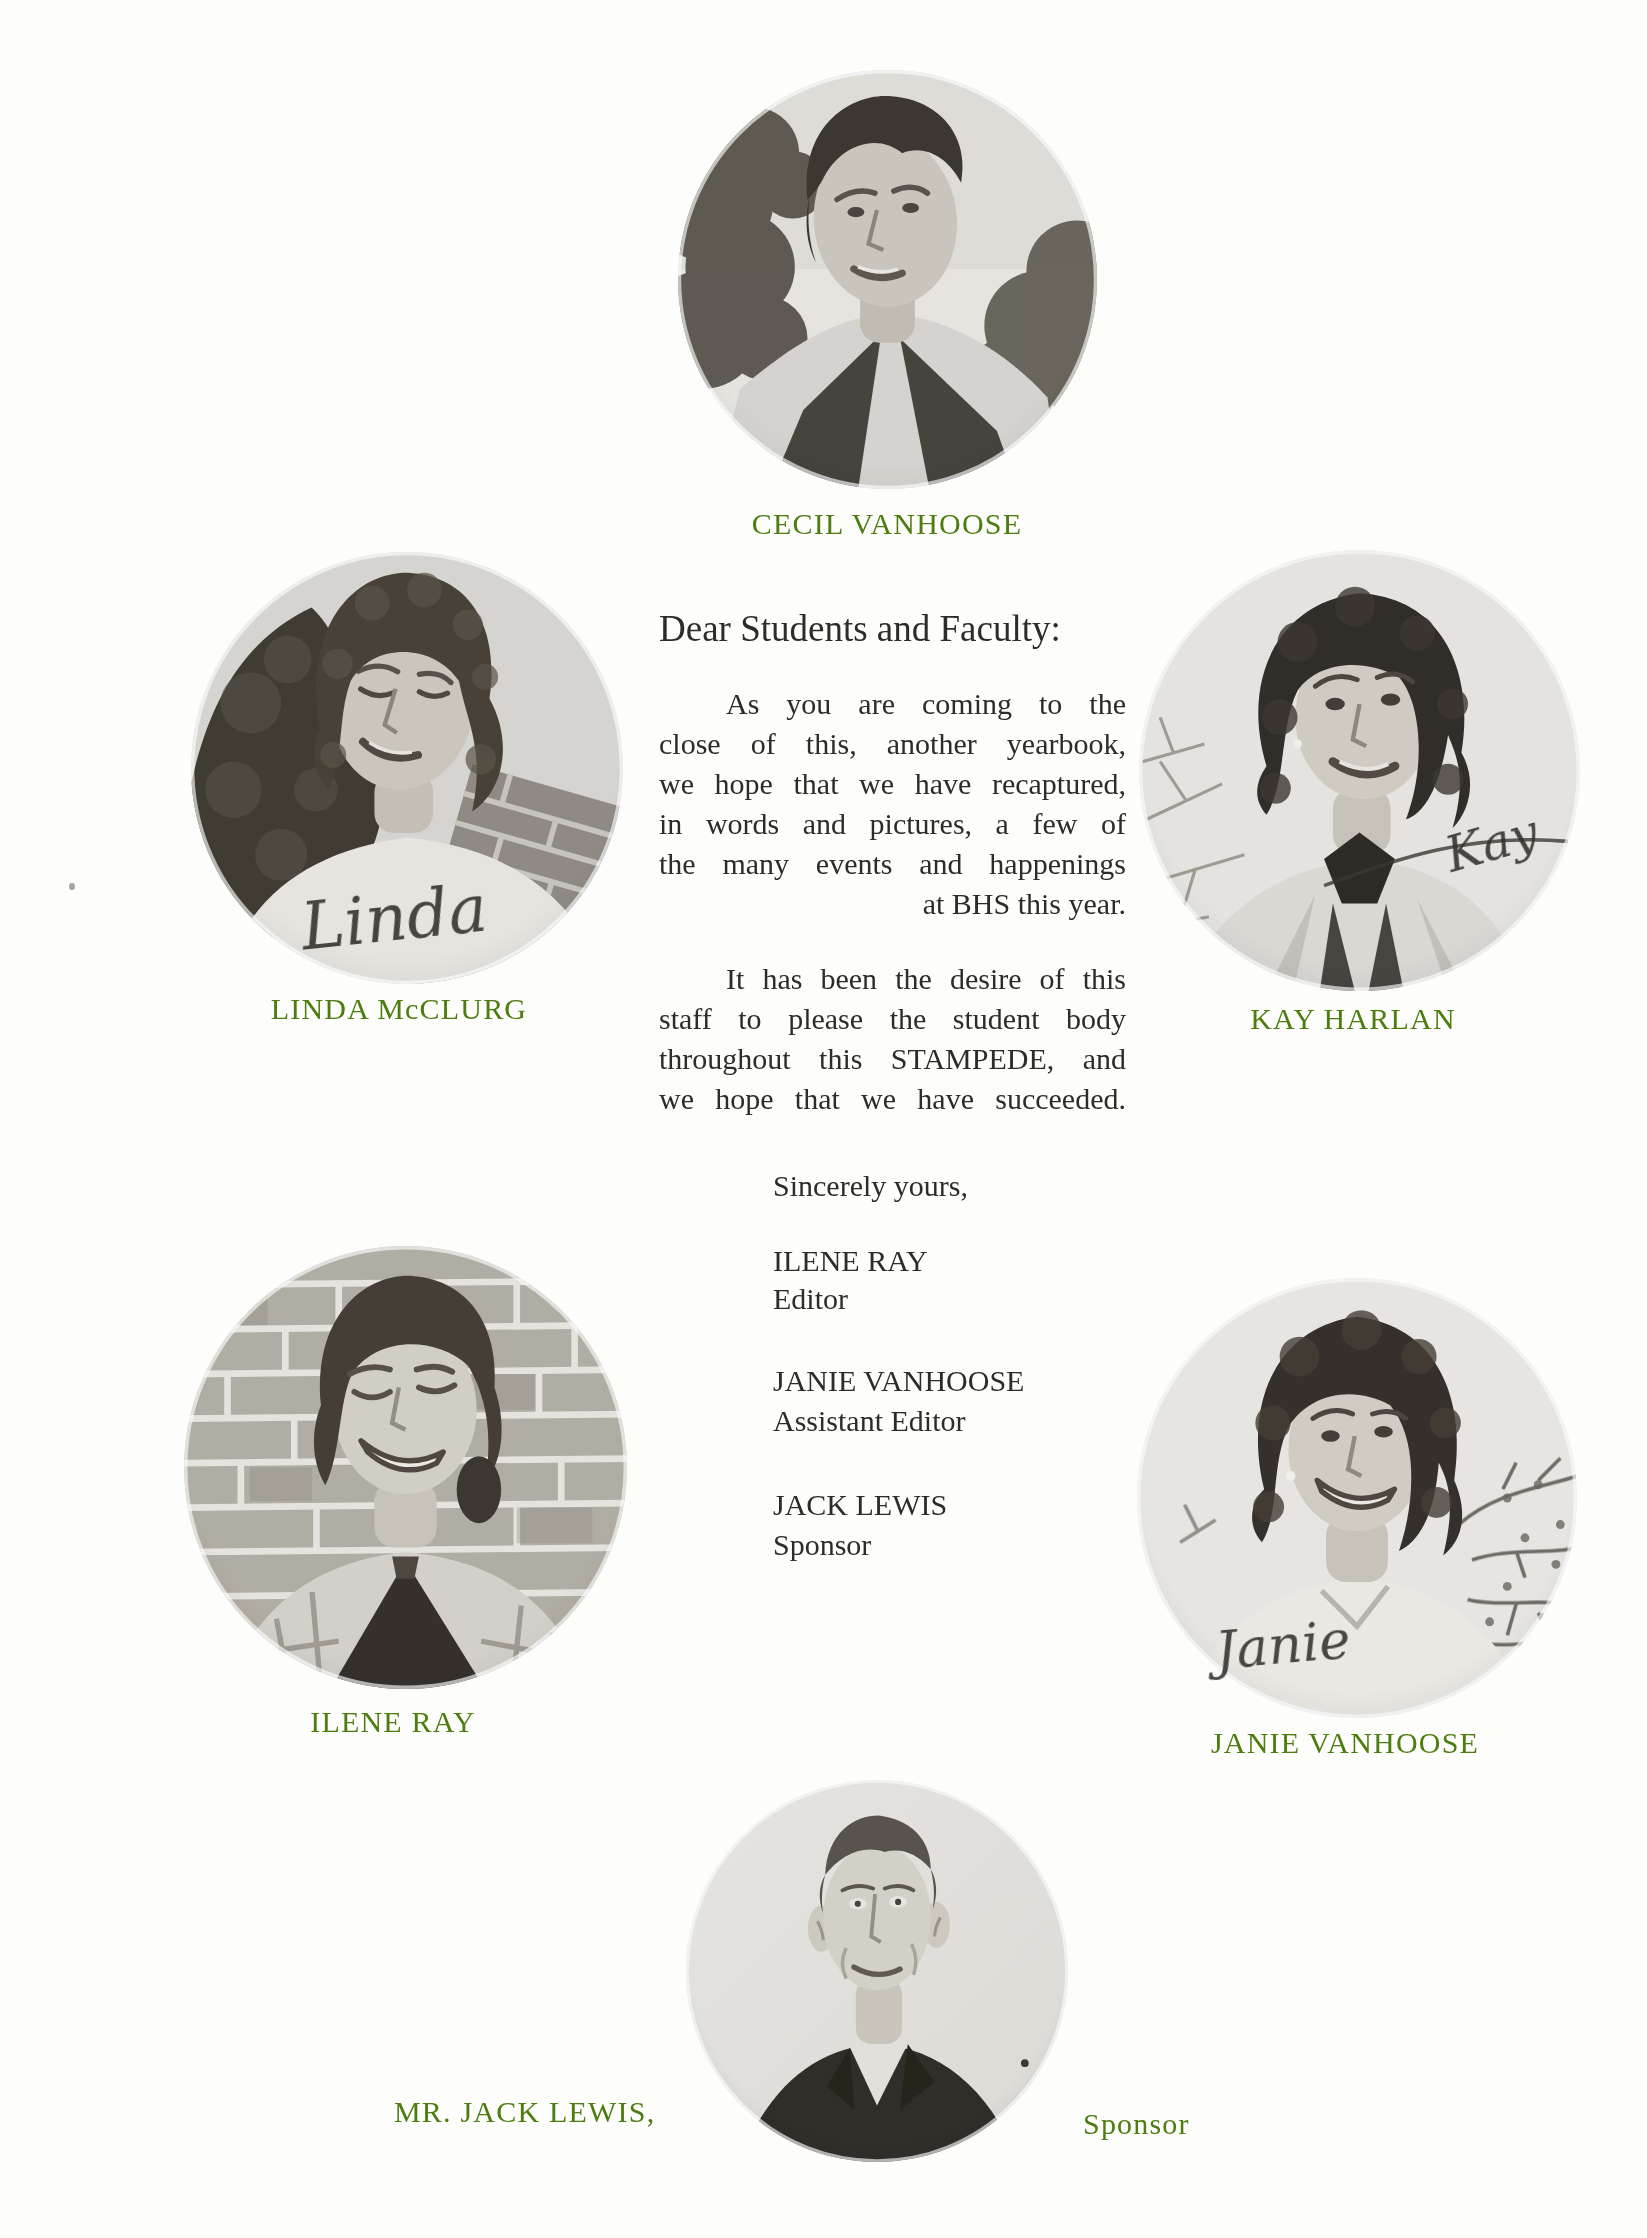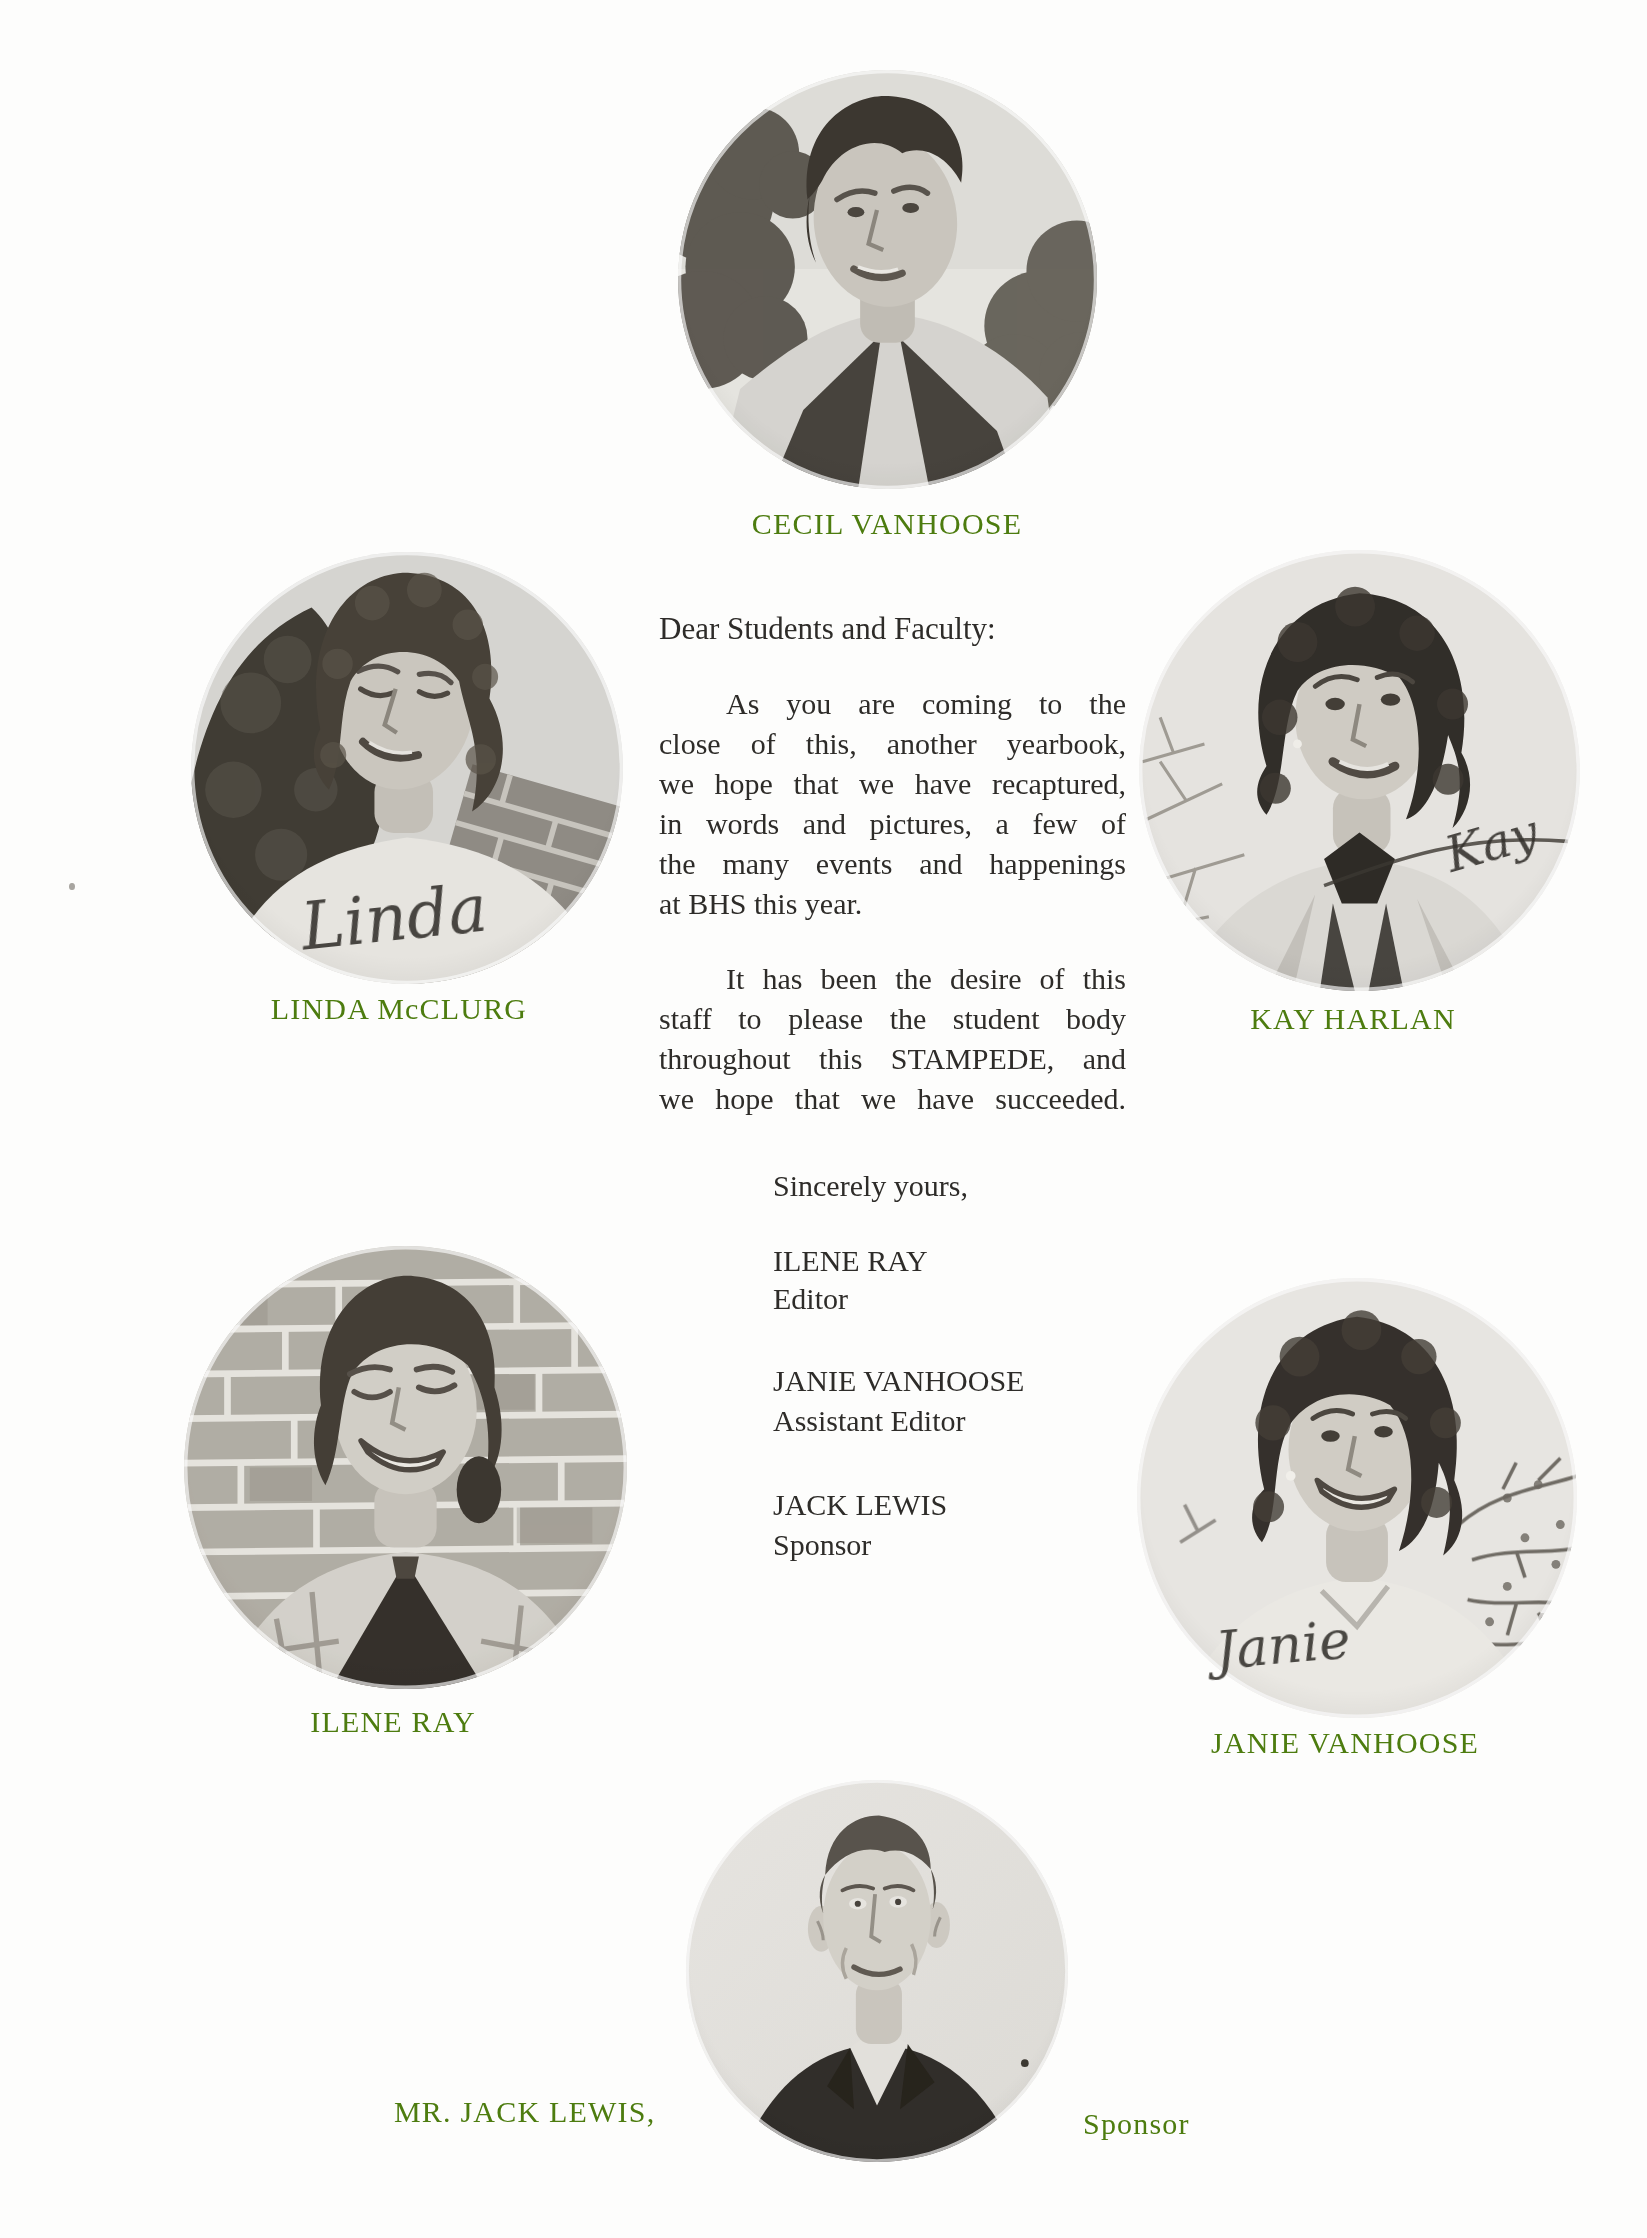--- a/index.html
+++ b/index.html
@@ -22,25 +22,25 @@
     position:absolute;
     font-size:30px;line-height:38px;
     letter-spacing:1.2px;
     color:#4d7c0f;
     white-space:nowrap;
   }
   .caption.centered{transform:translateX(-50%);}
   
   .letter-line{
     position:absolute;left:659px;width:467px;
-    font-size:31px;line-height:40px;
+    font-size:37px;line-height:40px;
   }
   .para{position:absolute;left:659px;width:467px;font-size:30px;line-height:40px;}
   .jline{text-align:justify;text-align-last:justify;}
-  .lline{text-align:left;}
+  .lline{text-align:right;}
   .indent{padding-left:67px;}
   .closing{position:absolute;left:773px;font-size:30px;line-height:40px;white-space:nowrap;text-align:right;}
   .sigline{position:absolute;left:773px;font-size:30px;line-height:40px;white-space:nowrap;}
   
   .signature{
     position:absolute;
     font-family:"DejaVu Serif","Liberation Serif",serif;
     font-style:italic;
     color:#33302c;
     opacity:.88;

